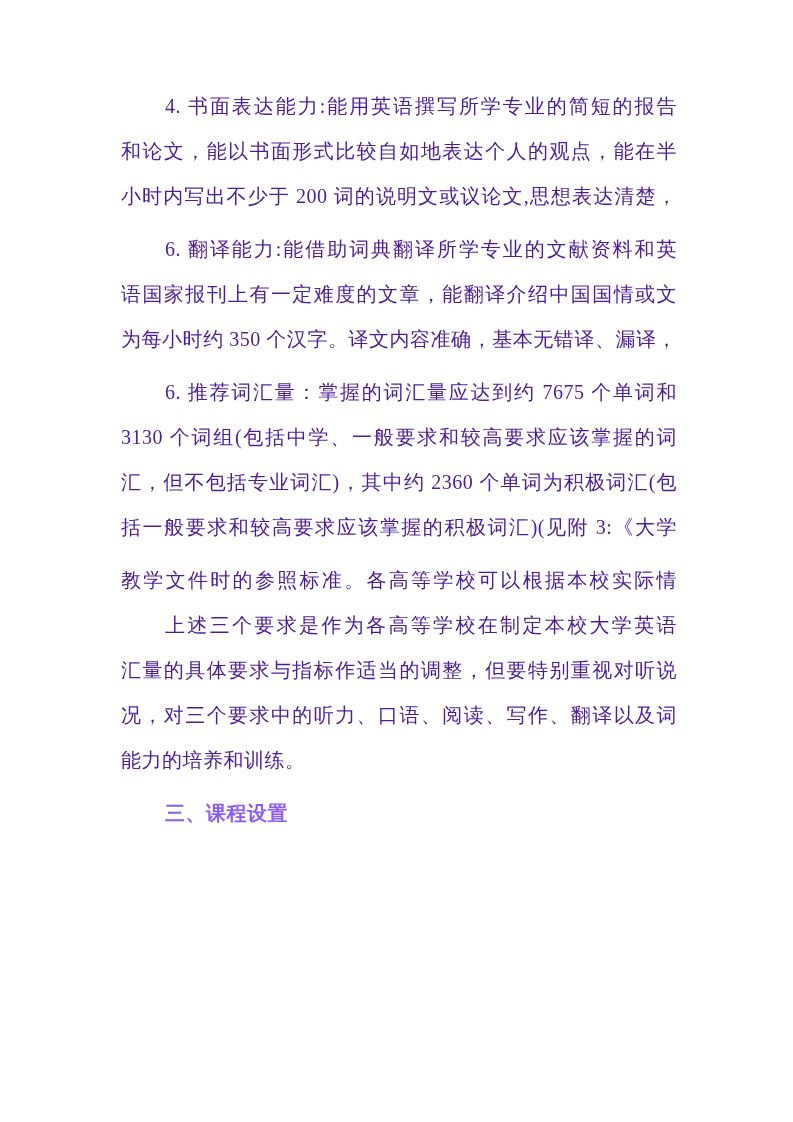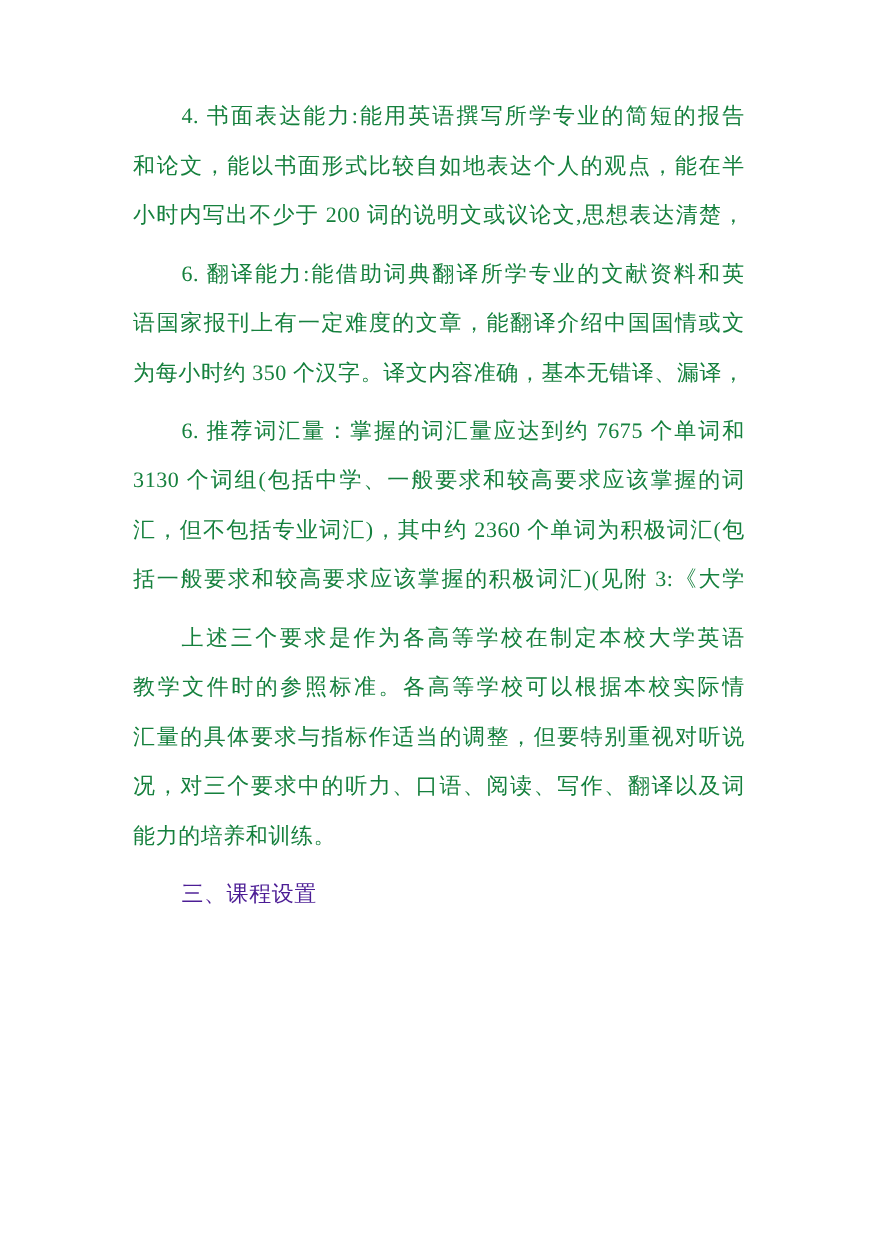--- a/index.html
+++ b/index.html
@@ -19,41 +19,42 @@
     height: 1122px;
     padding: 84px 116px 0 121px;
     background: #ffffff;
   }
   .para {
     margin: 0 0 8px 0;
   }
   .line {
     font-size: 20px;
     line-height: 45px;
-    color: #15803d;
+    color: #4c1d95;
     letter-spacing: 0.5px;
     text-align: justify;
     text-align-last: justify;
     text-justify: inter-character;
     white-space: normal;
   }
   .line.last {
     text-align: left;
     text-align-last: left;
   }
   .line.indent {
     padding-left: 44px;
   }
   .heading {
     font-size: 20px;
     line-height: 45px;
-    color: #4c1d95;
+    color: #8b5cf6;
     letter-spacing: 0.5px;
     padding-left: 44px;
     margin-top: 4px;
+    font-weight: bold;
   }
 </style>
 </head>
 <body>
 
 <div class="page">
 
   <div class="para">
     <div class="line indent">4. 书面表达能力:能用英语撰写所学专业的简短的报告</div>
     <div class="line">和论文，能以书面形式比较自如地表达个人的观点，能在半</div>
@@ -67,22 +68,22 @@
   </div>
 
   <div class="para">
     <div class="line indent">6. 推荐词汇量：掌握的词汇量应达到约 7675 个单词和</div>
     <div class="line">3130 个词组(包括中学、一般要求和较高要求应该掌握的词</div>
     <div class="line">汇，但不包括专业词汇)，其中约 2360 个单词为积极词汇(包</div>
     <div class="line">括一般要求和较高要求应该掌握的积极词汇)(见附 3:《大学</div>
   </div>
 
   <div class="para">
+    <div class="line">教学文件时的参照标准。各高等学校可以根据本校实际情</div>
     <div class="line indent">上述三个要求是作为各高等学校在制定本校大学英语</div>
-    <div class="line">教学文件时的参照标准。各高等学校可以根据本校实际情</div>
     <div class="line">汇量的具体要求与指标作适当的调整，但要特别重视对听说</div>
     <div class="line">况，对三个要求中的听力、口语、阅读、写作、翻译以及词</div>
     <div class="line last">能力的培养和训练。</div>
   </div>
 
   <div class="heading">三、课程设置</div>
 
 </div>
 
 </body></html>

